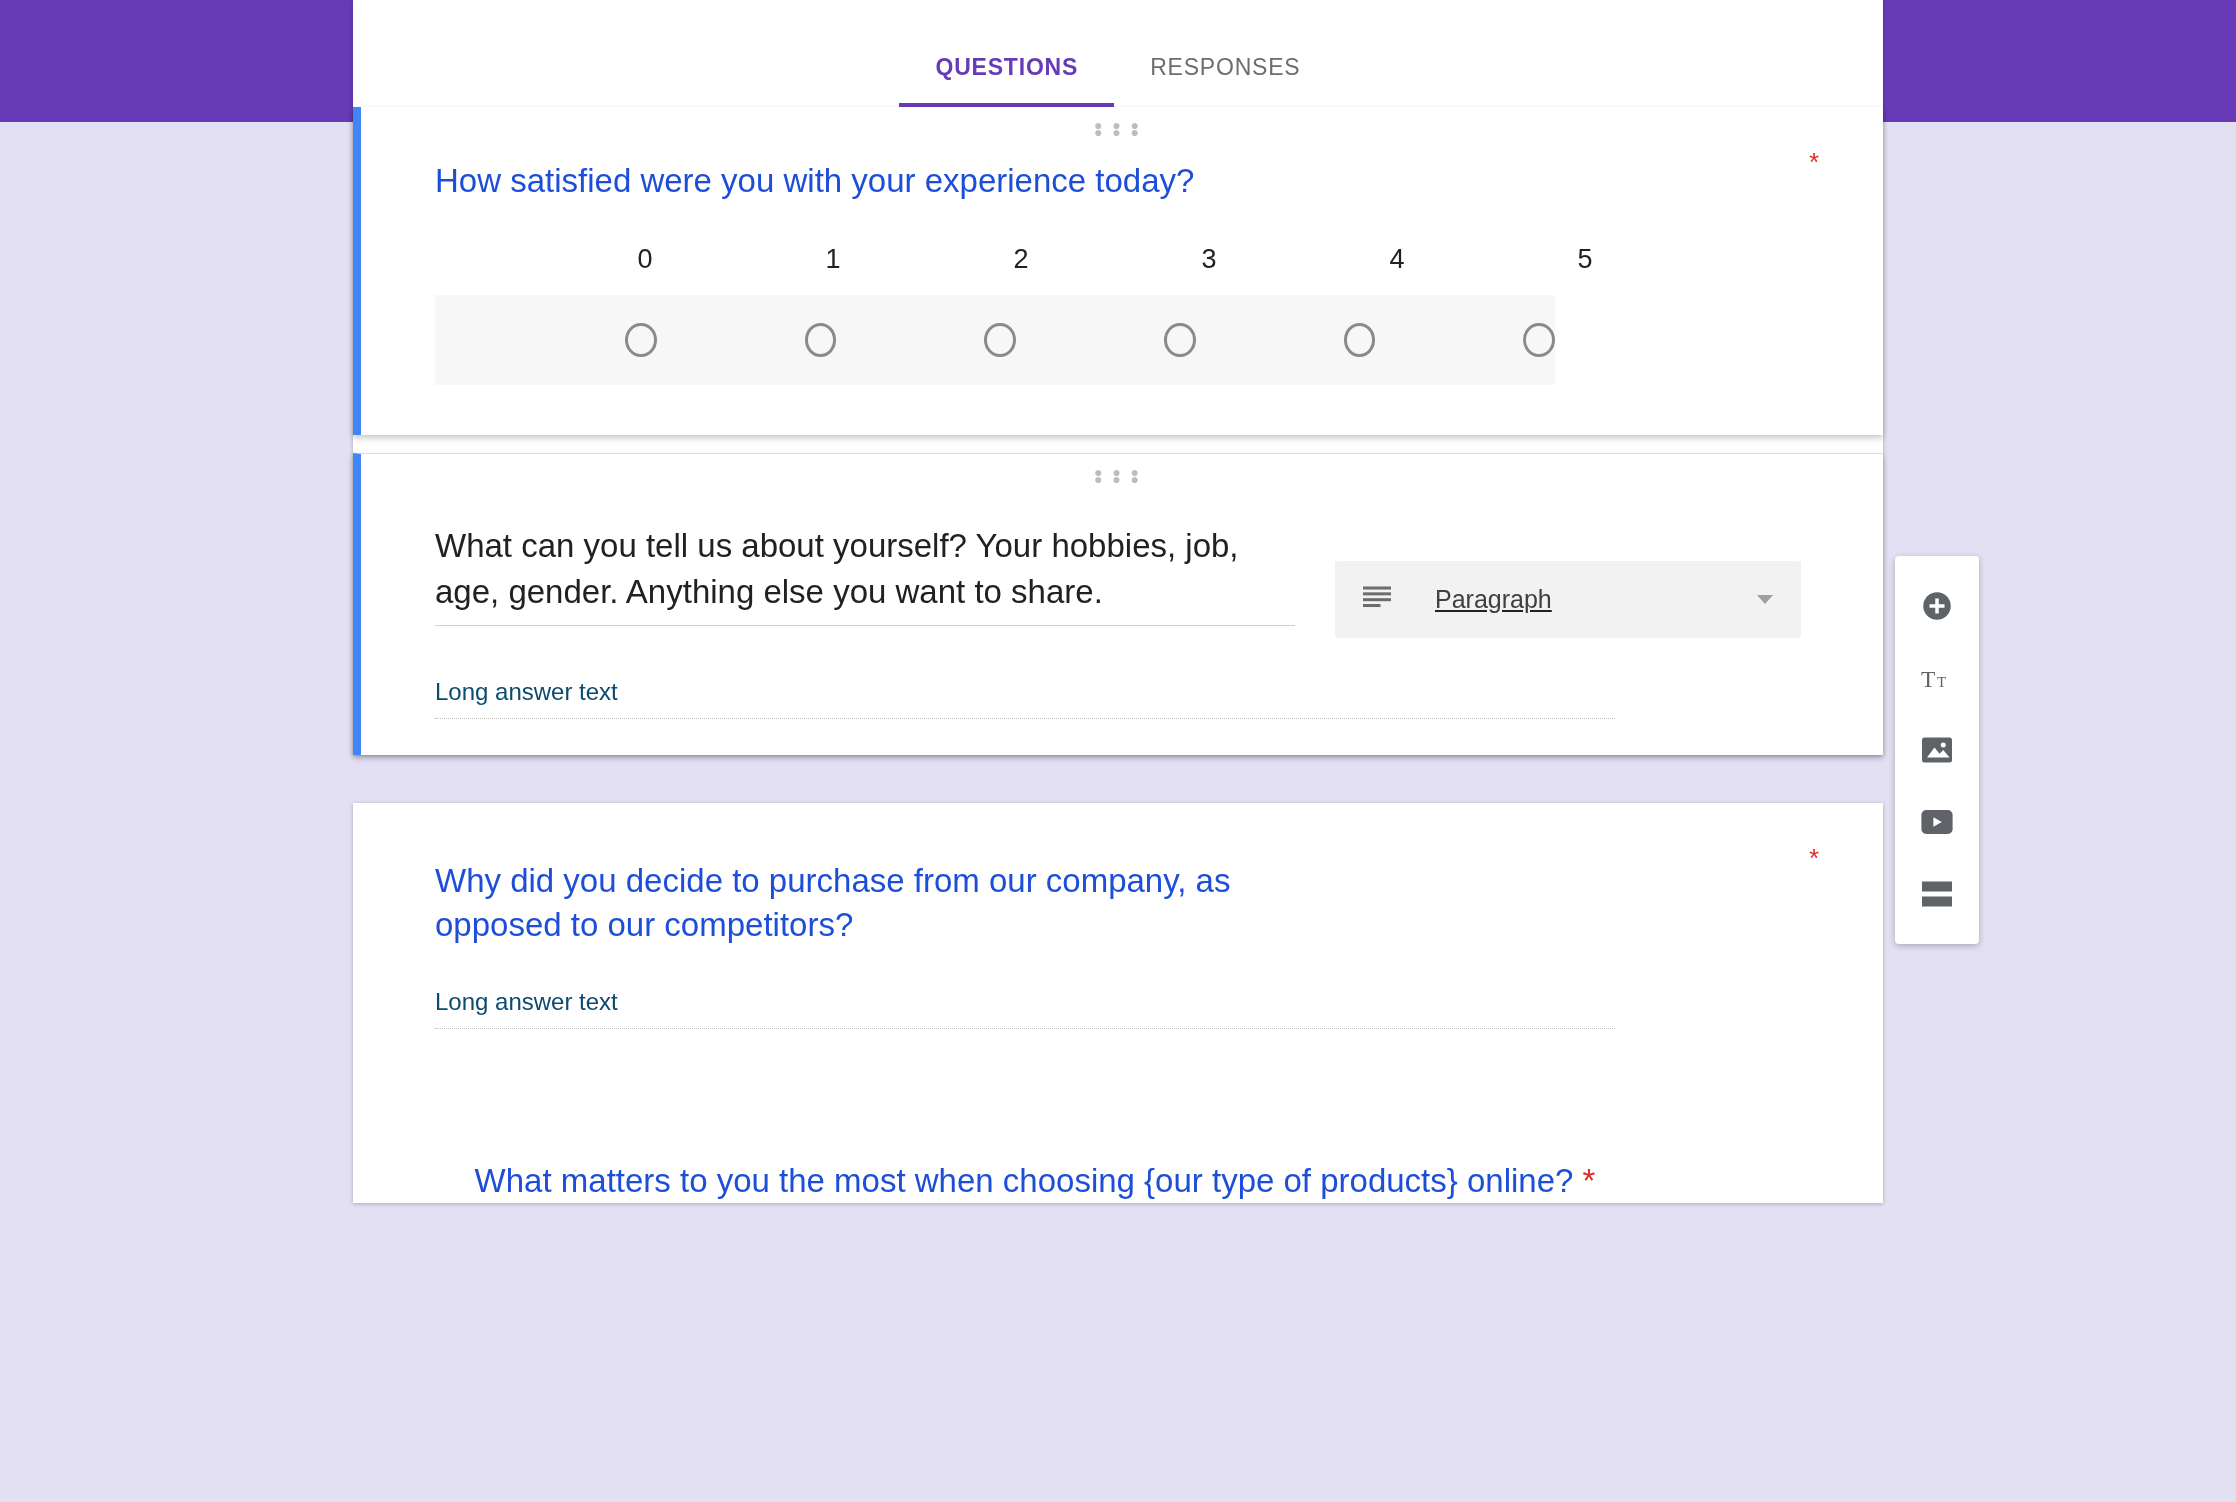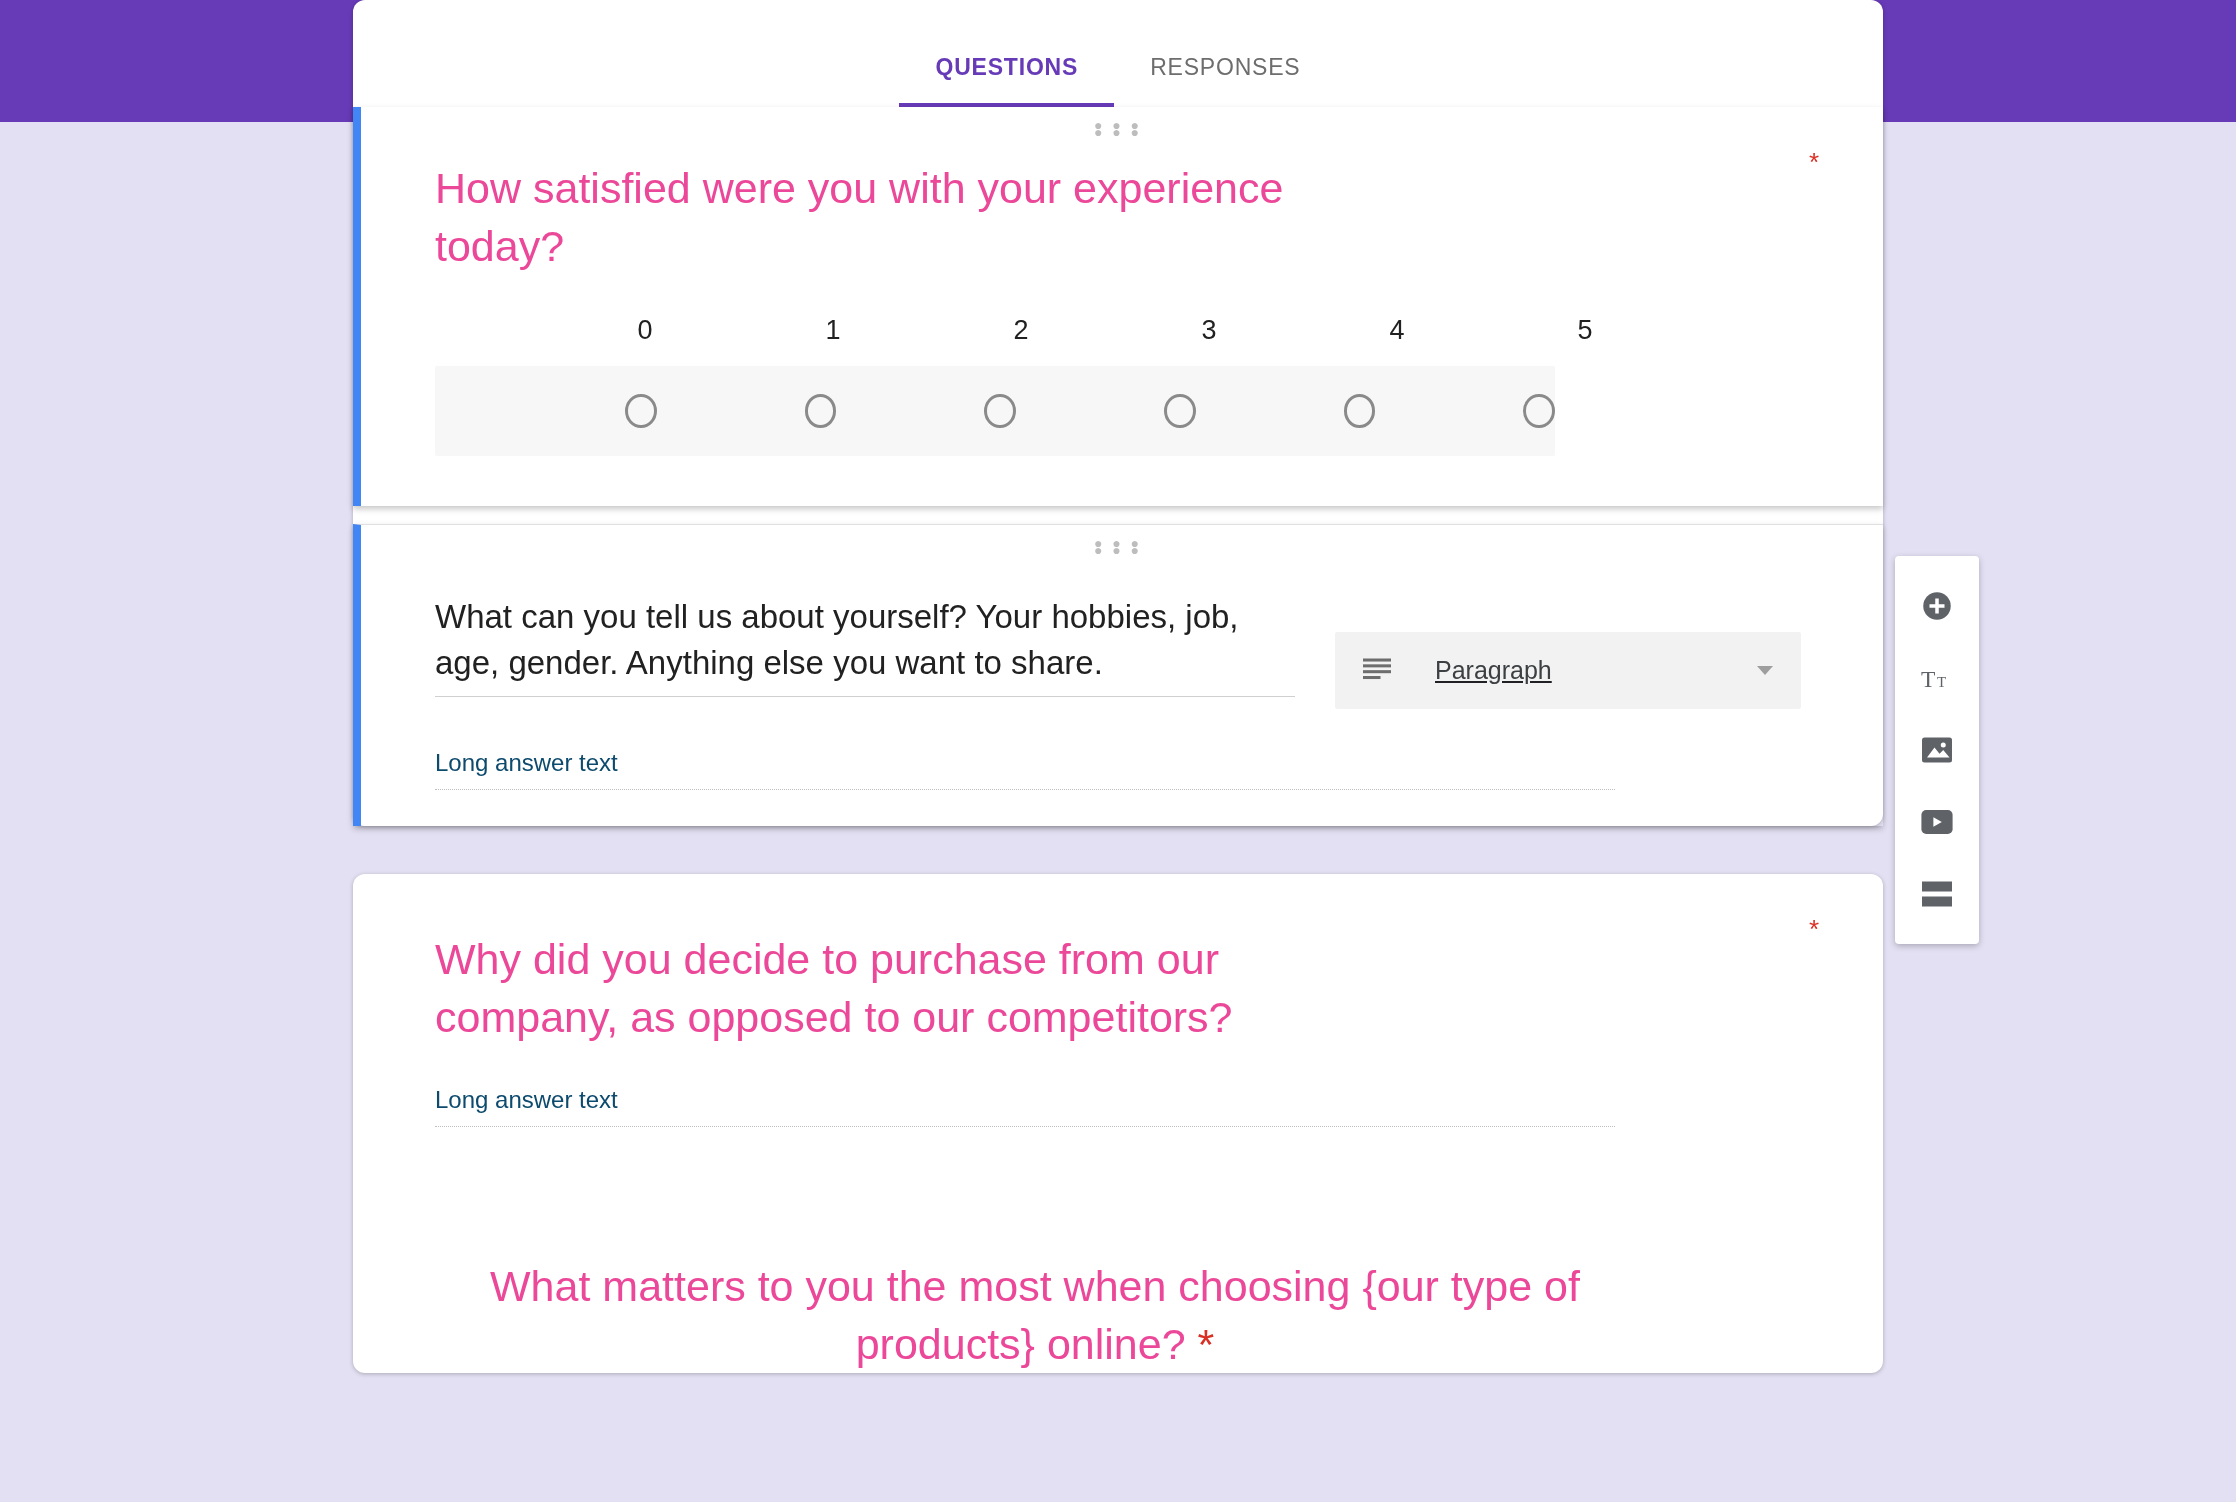--- a/index.html
+++ b/index.html
@@ -16,21 +16,21 @@
     width: 100%;
   }
   .page-wrap {
     position: relative;
     width: 1530px;
     margin: -122px auto 0 auto;
   }
   .form-card {
     background: #fff;
     box-shadow: 0 1px 4px rgba(0,0,0,0.25);
-    border-radius: 12px;
+    border-radius: 0;
     position: relative;
   }
   
   .tabs {
     display: flex;
     justify-content: center;
     border-bottom: none;
     padding-top: 40px;
   }
   .tab {
@@ -73,22 +73,22 @@
   }
   .drag-dots .row { display:block; height:7px; }
   .required-star {
     position: absolute;
     top: 40px;
     right: 64px;
     color: #d93025;
     font-size: 26px;
   }
   .q-title {
-    font-size: 43px;
-    color: #ec4899;
+    font-size: 33px;
+    color: #1d4ed8;
     line-height: 1.35;
     max-width: 920px;
   }
   .q-title.inline-star::after {
     content: " *";
     color: #d93025;
   }
   
   .scale-wrap { margin-top: 40px; }
   .scale-labels {

